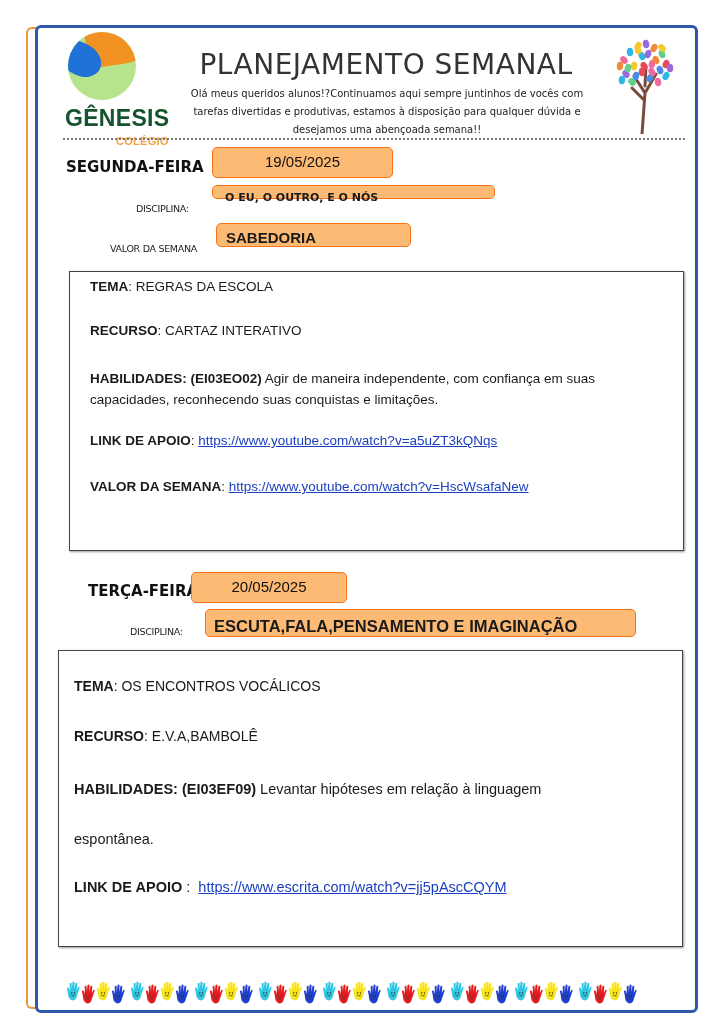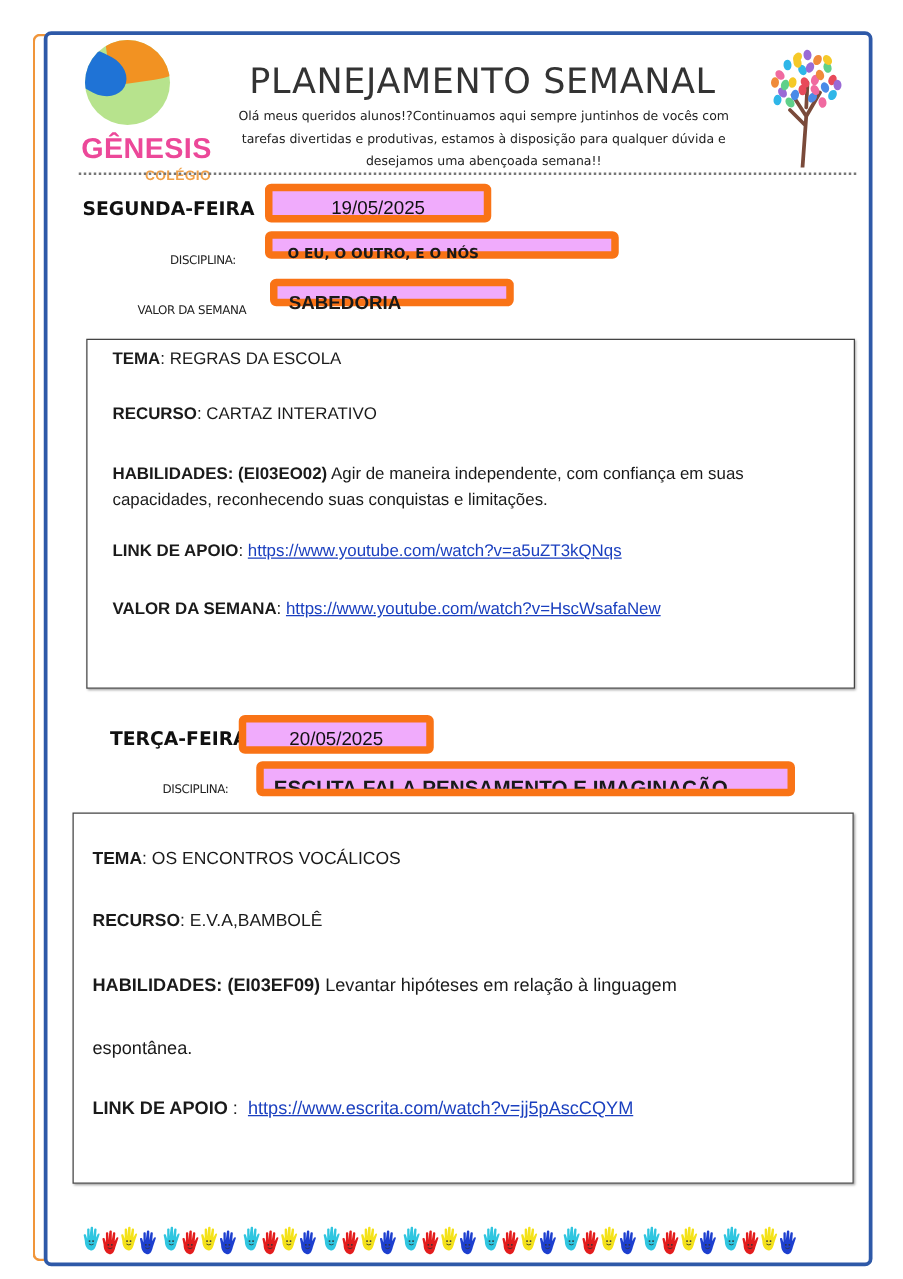--- a/index.html
+++ b/index.html
@@ -9,34 +9,34 @@
   .frame-orange { position: absolute; left: 26px; top: 27px; width: 30px; height: 982px;
     border: 2px solid #f0953a; border-right: none; border-radius: 6px 0 0 6px; }
   .frame-blue { position: absolute; left: 35px; top: 25px; width: 663px; height: 988px;
     border: 3px solid #2e59a8; border-radius: 6px; background: #fff; }
 
   .logo { position: absolute; left: 62px; top: 32px; width: 96px; height: 98px; }
   .logo-circle { position: absolute; left: 6px; top: 0; width: 68px; height: 68px; border-radius: 50%; overflow: hidden; background: #b7e38d; }
   .logo-orange { position: absolute; left: 18px; top: -8px; width: 70px; height: 40px; background: #f29222; border-radius: 0 0 50% 20%; transform: rotate(-8deg); }
   .logo-blue { position: absolute; left: -6px; top: 12px; width: 40px; height: 32px; background: #1f73d6; border-radius: 40% 60% 60% 40%; transform: rotate(28deg); }
   .logo-small { position: absolute; left: 54px; top: 63px; font-size: 11px; font-weight: bold; color: #f0a14a; letter-spacing: 0.3px; margin-top: 40px; }
-  .logo-big { position: absolute; left: 3px; top: 73px; font-size: 23px; font-weight: bold; color: #ec4899; letter-spacing: 0.3px; }
+  .logo-big { position: absolute; left: 3px; top: 73px; font-size: 23px; font-weight: bold; color: #14532d; letter-spacing: 0.3px; }
 
   .title { position: absolute; left: 170px; top: 48px; width: 432px; text-align: center;
     font-family: "DejaVu Sans", sans-serif; font-size: 28px; color: #333; letter-spacing: 0.5px; font-weight: normal; }
   .intro { position: absolute; left: 172px; top: 85px; width: 430px; text-align: center;
     font-family: "DejaVu Sans", sans-serif; font-size: 10px; line-height: 18px; color: #222; }
 
   .tree { position: absolute; left: 612px; top: 38px; width: 64px; height: 96px; }
 
   .dotted { position: absolute; left: 63px; top: 138px; width: 622px; border-top: 2px dotted #777; }
 
   .day-label { position: absolute; font-weight: bold; font-size: 15px; color: #111; font-family: "DejaVu Sans", sans-serif; }
   .small-label { position: absolute; font-size: 9.5px; color: #222; font-family: "DejaVu Sans", sans-serif; letter-spacing: -0.3px; }
-  .box { position: absolute; border: 6px solid #f97316; border-radius: 5px; background: #f0abfc; }
+  .box { position: absolute; border: 1px solid #f97316; border-radius: 5px; background: #fdba74; }
   .date-box { font-size: 15px; text-align: center; line-height: 28px; color: #111; }
 
   .panel { position: absolute; border: 1px solid #444; box-shadow: 1px 1px 2px #999; background: #fff; }
   .line { position: absolute; font-family: "Liberation Sans", sans-serif; font-size: 13.5px; color: #1a1a1a; }
   .line b { font-weight: bold; }
   a.link { color: #1a3fbf; text-decoration: underline; }
 
   .hands { position: absolute; left: 66px; top: 980px; height: 26px; display: flex; gap: 0; }
   .hand-group { display: flex; margin-right: 4px; }
   .hand { width: 15px; height: 22px; }
@@ -95,21 +95,21 @@
 
 <div class="dotted"></div>
 
 <div class="day-label" style="left:66px;top:158px;">SEGUNDA-FEIRA</div>
 <div class="box date-box" style="left:212px;top:147px;width:181px;height:31px;">19/05/2025</div>
 
 <div class="small-label" style="left:136px;top:203px;">DISCIPLINA:</div>
 <div class="box" style="left:212px;top:185px;width:283px;height:14px;padding:5px 12px;font-size:11px;font-weight:bold;font-family:'DejaVu Sans',sans-serif;">O EU, O OUTRO, E O NÓS</div>
 
 <div class="small-label" style="left:110px;top:243px;">VALOR DA SEMANA</div>
-<div class="box" style="left:216px;top:223px;width:195px;height:14px;padding:5px 9px;font-size:15px;font-weight:bold;">SABEDORIA</div>
+<div class="box" style="left:216px;top:223px;width:195px;height:24px;padding:5px 9px;font-size:15px;font-weight:bold;">SABEDORIA</div>
 
 <div class="panel" style="left:69px;top:271px;width:615px;height:280px;"></div>
 <div class="line" style="left:90px;top:279px;"><b>TEMA</b><span>: REGRAS DA ESCOLA</span></div>
 <div class="line" style="left:90px;top:323px;"><b>RECURSO</b><span>: CARTAZ INTERATIVO</span></div>
 <div class="line" style="left:90px;top:368px;width:580px;line-height:21px;"><b>HABILIDADES: (EI03EO02)</b><span> Agir de maneira independente, com confiança em suas</span><br><span>capacidades, reconhecendo suas conquistas e limitações.</span></div>
 <div class="line" style="left:90px;top:433px;"><b>LINK DE APOIO</b><span>: </span><a class="link" href="#">https://www.youtube.com/watch?v=a5uZT3kQNqs</a></div>
 <div class="line" style="left:90px;top:479px;"><b>VALOR DA SEMANA</b><span>: </span><a class="link" href="#">https://www.youtube.com/watch?v=HscWsafaNew</a></div>
 
 <div class="day-label" style="left:88px;top:582px;">TERÇA-FEIRA</div>
 <div class="box date-box" style="left:191px;top:572px;width:156px;height:31px;">20/05/2025</div>

